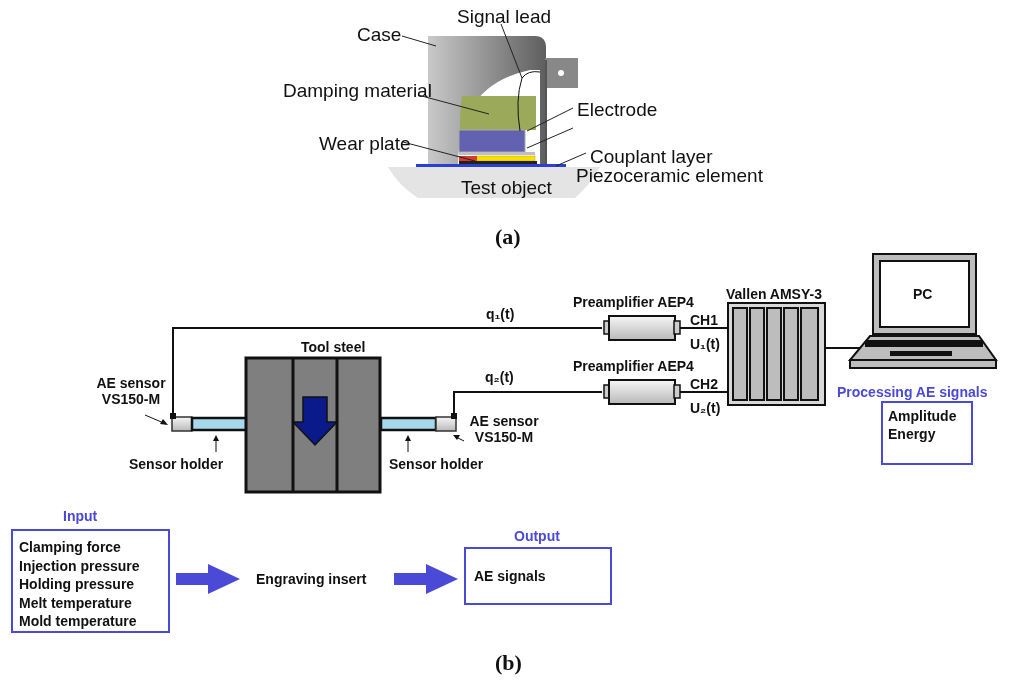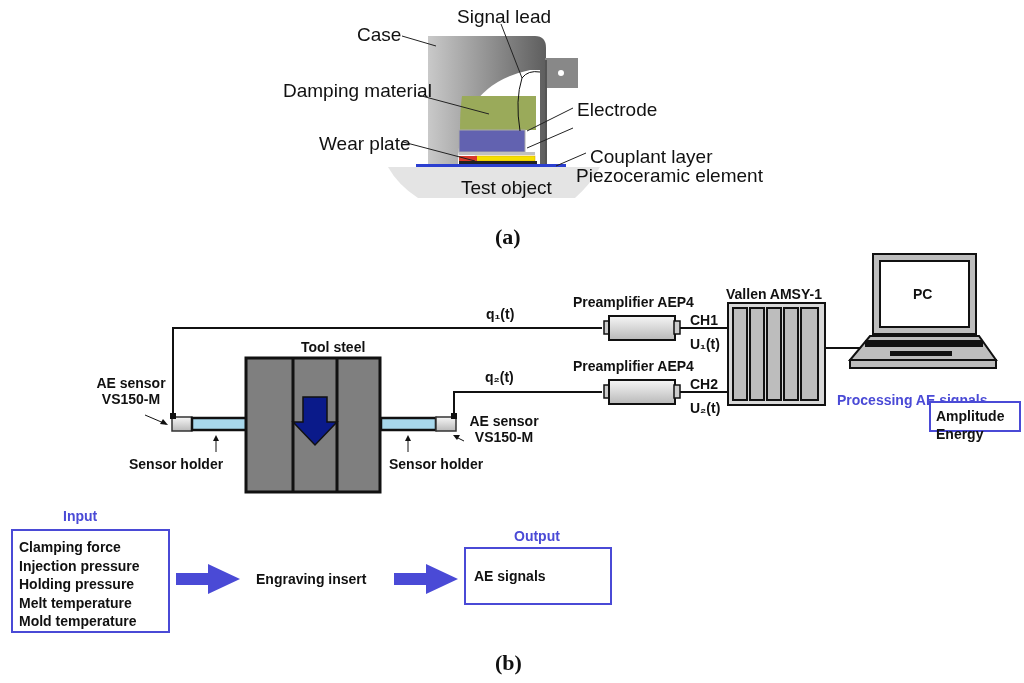--- a/index.html
+++ b/index.html
@@ -145,24 +145,24 @@
   <div>VS150-M</div>
 </div>
 <div class="abs lbl-b" style="left:129px;top:456px;">Sensor holder</div>
 <div class="abs lbl-b" style="left:389px;top:456px;">Sensor holder</div>
 <div class="abs lbl-b" style="left:573px;top:294px;">Preamplifier AEP4</div>
 <div class="abs lbl-b" style="left:573px;top:358px;">Preamplifier AEP4</div>
 <div class="abs lbl-b" style="left:690px;top:312px;">CH1</div>
 <div class="abs lbl-b" style="left:690px;top:336px;">U₁(t)</div>
 <div class="abs lbl-b" style="left:690px;top:376px;">CH2</div>
 <div class="abs lbl-b" style="left:690px;top:400px;">U₂(t)</div>
-<div class="abs lbl-b" style="left:726px;top:286px;">Vallen AMSY-1</div>
+<div class="abs lbl-b" style="left:726px;top:286px;">Vallen AMSY-3</div>
 <div class="abs lbl-b" style="left:913px;top:286px;">PC</div>
-<div class="abs lbl-b blue" style="left:837px;top:392px;">Processing AE signals</div>
-<div class="abs box lbl-b" style="left:881px;top:401px;width:92px;height:31px;padding:4px 5px;line-height:18px;margin-left:48px;">
+<div class="abs lbl-b blue" style="left:837px;top:384px;">Processing AE signals</div>
+<div class="abs box lbl-b" style="left:881px;top:401px;width:92px;height:64px;padding:4px 5px;line-height:18px;">
   <div>Amplitude</div>
   <div>Energy</div>
 </div>
 
 <div class="abs lbl-b blue" style="left:63px;top:508px;">Input</div>
 <div class="abs box lbl-b" style="left:11px;top:529px;width:159px;height:104px;padding:7px 6px;line-height:18.5px;">
   <div>Clamping force</div>
   <div>Injection pressure</div>
   <div>Holding pressure</div>
   <div>Melt temperature</div>

